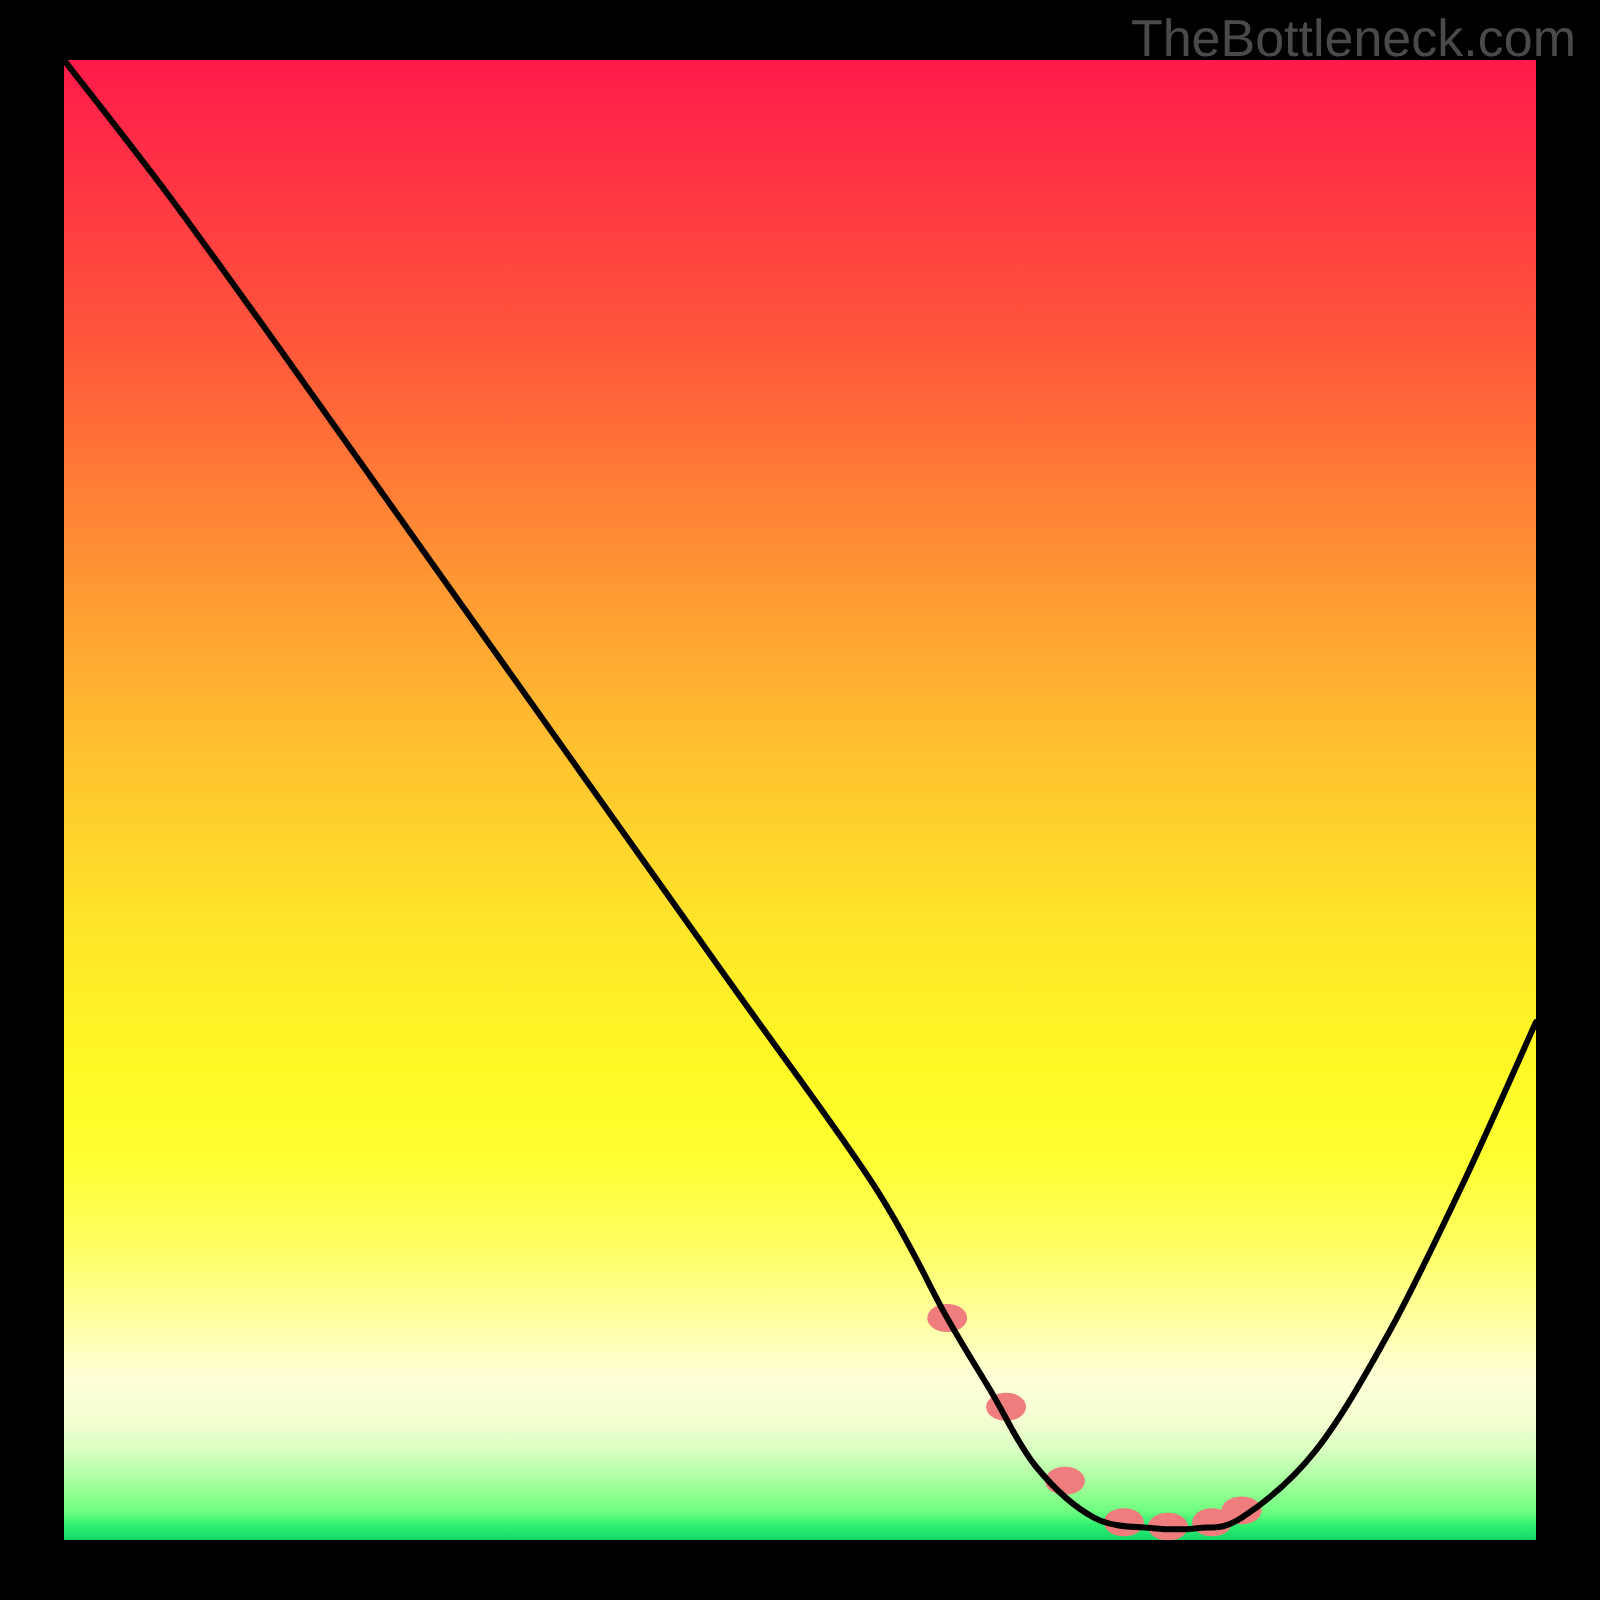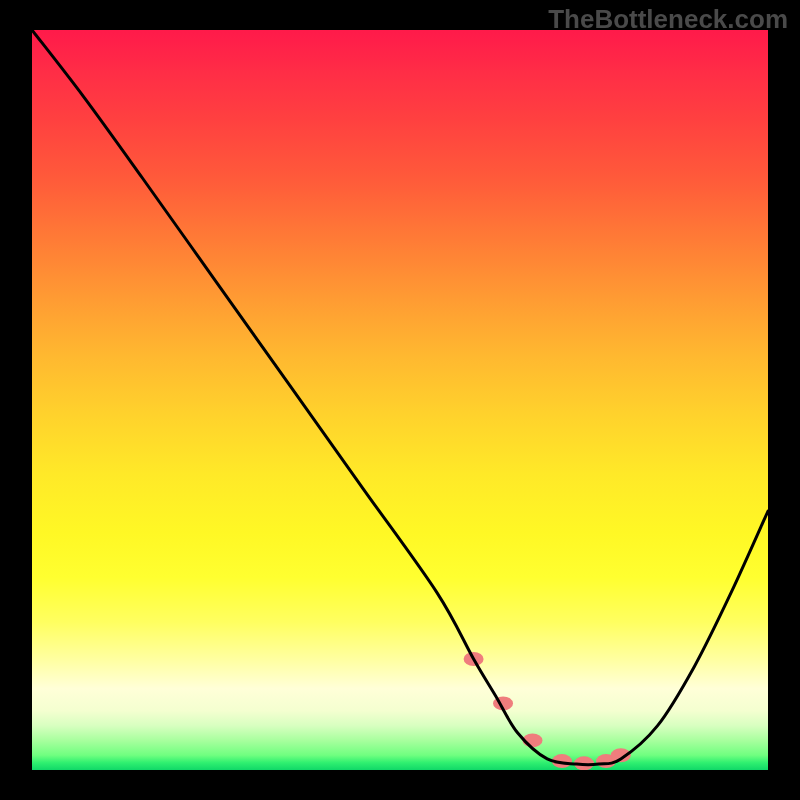--- a/index.html
+++ b/index.html
@@ -10,21 +10,21 @@
     height: 800px;
     background: #000;
   }
   .watermark {
     position: absolute;
     top: 4px;
     right: 12px;
     color: #4a4a4a;
     font-family: Arial, Helvetica, sans-serif;
     font-size: 26px;
-    font-weight: bold;
+    font-weight: normal;
     z-index: 10;
   }
   .plot-area {
     position: absolute;
     left: 32px;
     top: 30px;
     width: 736px;
     height: 740px;
     background: linear-gradient(to bottom,
       #ff1a4a 0%,

